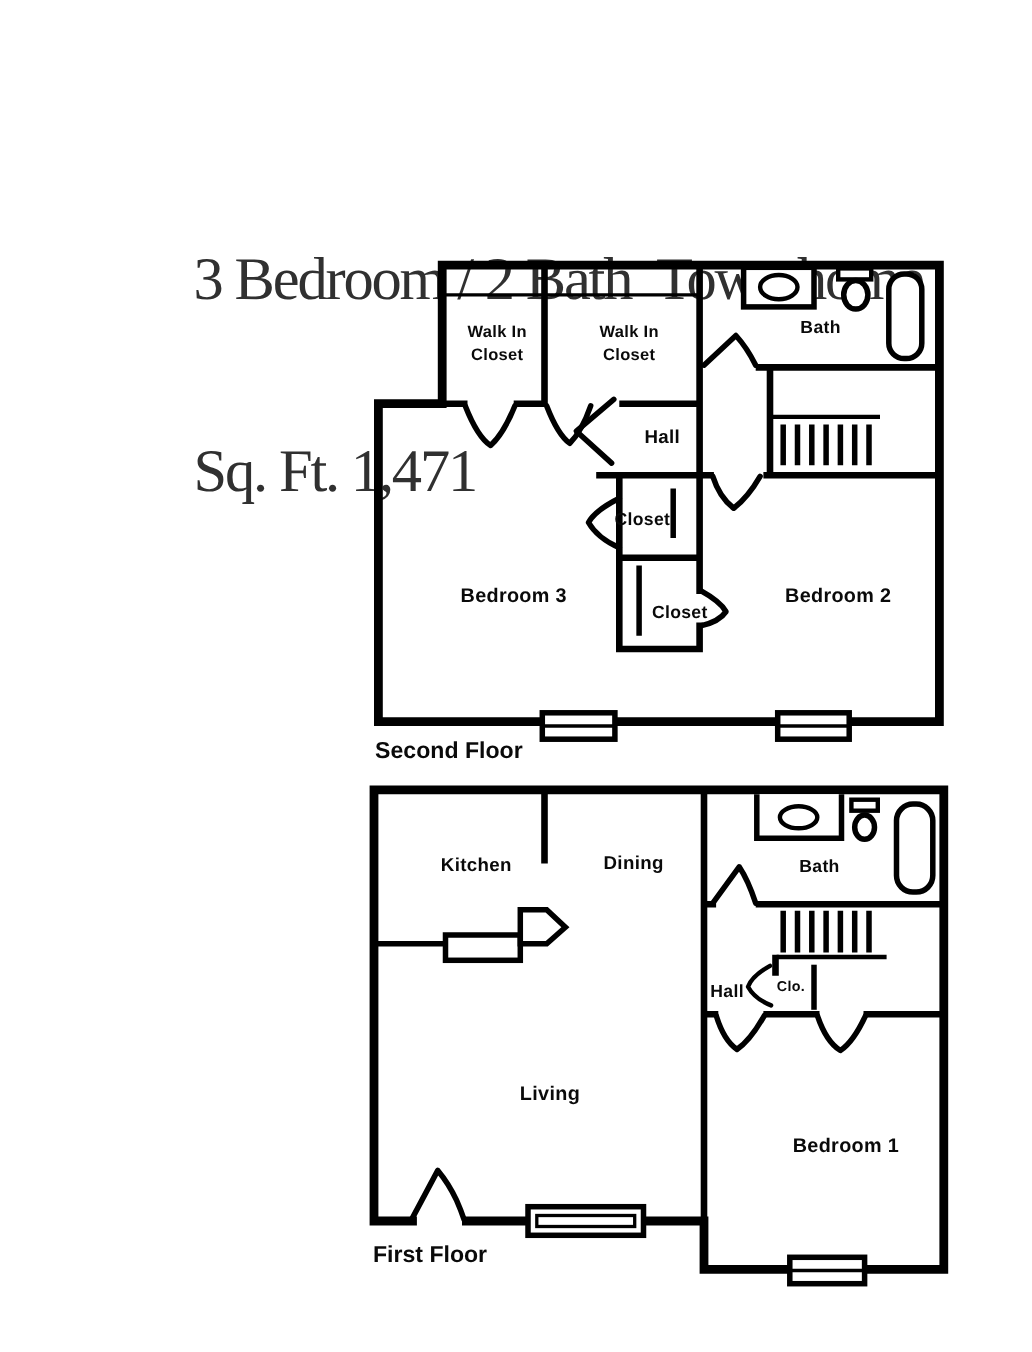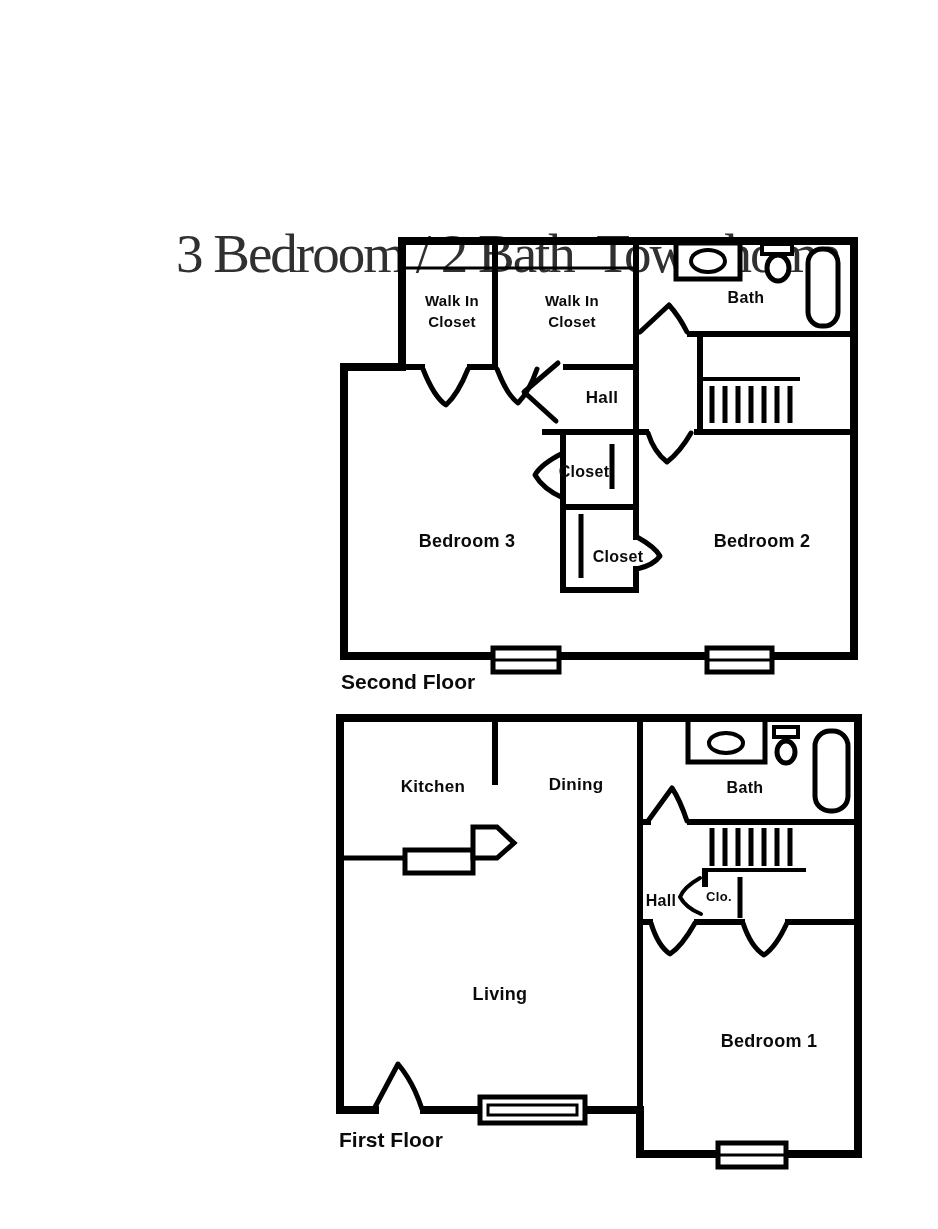--- a/index.html
+++ b/index.html
@@ -46,20 +46,21 @@
     text-anchor: start;
   }
 </style>
 </head>
 <body>
 
 <div id="page">
 
   <div id="title-block">
     <div>3 Bedroom / 2 Bath  Town home</div>
+    <div>Sq. Ft. 1,471</div>
   </div>
 
   <svg id="plans-svg" width="938" height="1229" viewBox="0 0 938 1229">
 
     <g>
 
       <path class="wall" stroke-width="8" d="M402,241 H854 V656 H344 V367 H402 Z"></path>
 
       <path class="wall" stroke-width="6" d="M495,241 V367 M636,241 V432 M402,367 H422 M470,367 H495 M566,367 H636
                M545,432 H636 M563,432 V590 M563,507 H636 M563,590 H636

